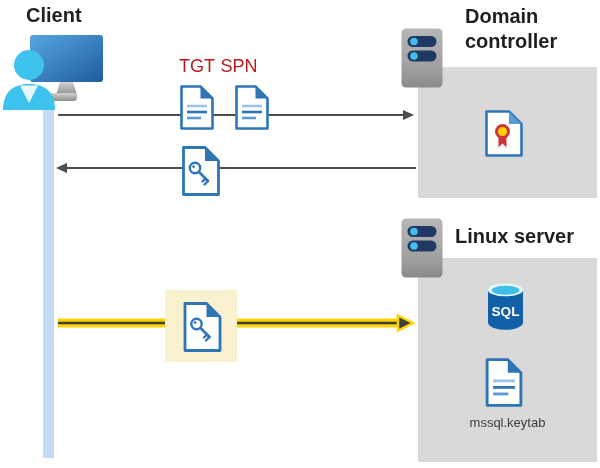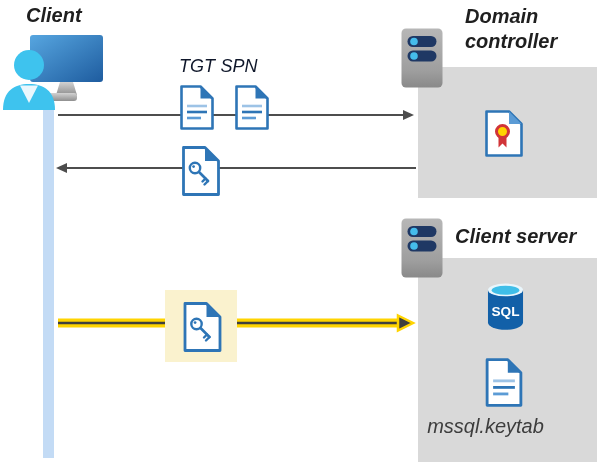--- a/index.html
+++ b/index.html
@@ -7,29 +7,29 @@
     position:relative;width:600px;height:468px;background:#fff;overflow:hidden;
     font-family:"Liberation Sans","DejaVu Sans",sans-serif;
   }
   .gray-box{position:absolute;background:var(--box-gray,#D9D9D9);z-index:1;}
   .dc-box{left:418px;top:67px;width:179px;height:131px;}
   .linux-box{left:418px;top:258px;width:179px;height:204px;}
   .lifeline{position:absolute;left:43px;top:94px;width:11px;height:364px;background:var(--lifeline-blue,#C3DBF5);z-index:1;}
   .arrows{position:absolute;left:0;top:0;width:600px;height:468px;z-index:2;pointer-events:none;}
   .highlight{position:absolute;left:165px;top:290px;width:72px;height:72px;background:var(--highlight-yellow,#FAF2CE);z-index:3;}
   .icon{position:absolute;z-index:4;}
-  .label{position:absolute;z-index:5;color:var(--label-text,#3D3D3D);font-style:italic;}
+  .label{position:absolute;z-index:5;color:var(--label-text,#3D3D3D);}
   .title{font-weight:bold;font-size:20px;color:var(--title-text,#1F1F1F);line-height:25px;}
   .client-label{left:26px;top:3px;}
   .dc-label{left:465px;top:4px;width:142px;}
   .linux-label{left:455px;top:224px;width:142px;white-space:nowrap;}
-  .ticket-label{font-size:18px;text-align:center;top:56px;color:#0f172a;}
+  .ticket-label{font-size:18px;text-align:center;top:56px;color:#b91c1c;}
   .tgt-label{left:176px;width:42px;}
   .spn-label{left:216px;width:46px;}
-  .keytab-label{left:396px;top:415px;width:179px;text-align:center;font-size:20px;color:#3D3D3D;}
+  .keytab-label{left:418px;top:415px;width:179px;text-align:center;font-size:13px;color:#3D3D3D;}
 </style>
 </head>
 <body>
 
 <div class="canvas">
 
   <svg width="0" height="0" style="position:absolute" aria-hidden="true">
     <defs>
       <linearGradient id="gradMonitor" x1="0" y1="0" x2="1" y2="1">
         <stop offset="0" stop-color="#57A6E0"></stop>
@@ -156,18 +156,18 @@
   <svg class="icon" style="left:485px;top:358px;width:38px;height:49px" viewBox="0 0 34 45">
     <path d="M1.5,1.5 H20.5 L32.5,13.5 V43.5 H1.5 Z" fill="#FFFFFF" stroke="#2E75B6" stroke-width="2.6" stroke-linejoin="round"></path>
     <path d="M20.5,1.5 V13.5 H32.5 Z" fill="#2E75B6"></path>
     <line x1="7" y1="21" x2="27" y2="21" stroke="#9DC3E6" stroke-width="2.6"></line>
     <line x1="7" y1="27" x2="27" y2="27" stroke="#2E75B6" stroke-width="2.6"></line>
     <line x1="7" y1="33" x2="21" y2="33" stroke="#5B9BD5" stroke-width="2.6"></line>
   </svg>
 
   <div class="label title client-label">Client</div>
   <div class="label title dc-label">Domain controller</div>
-  <div class="label title linux-label">Client server</div>
+  <div class="label title linux-label">Linux server</div>
   <div class="label ticket-label tgt-label">TGT</div>
   <div class="label ticket-label spn-label">SPN</div>
   <div class="label keytab-label">mssql.keytab</div>
 
 </div>
 
 </body></html>

